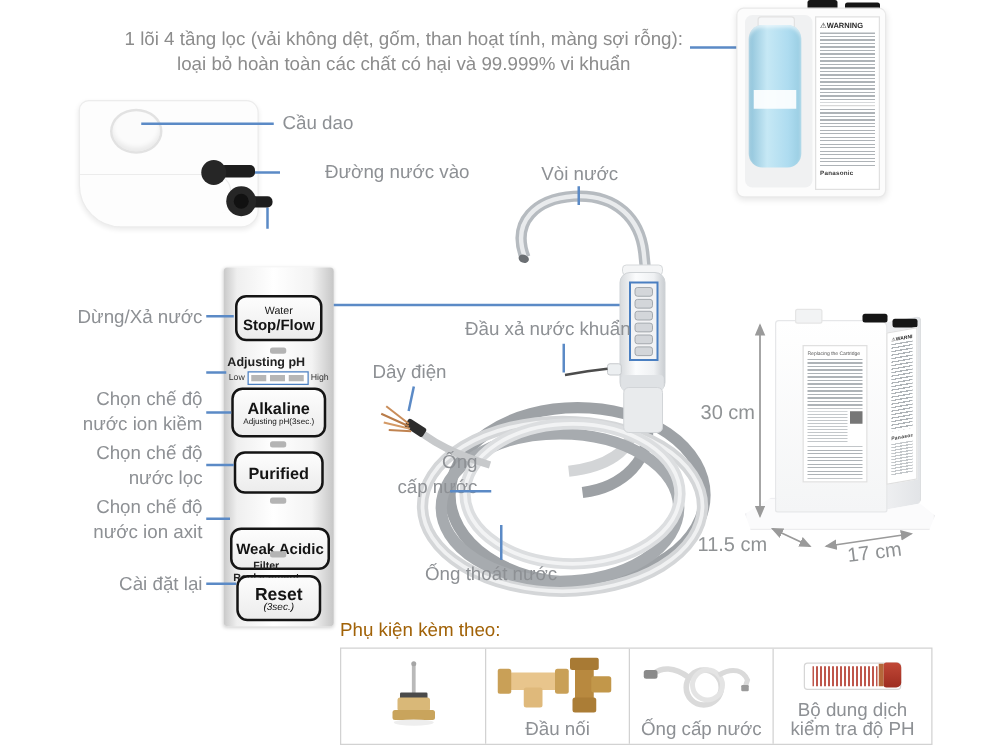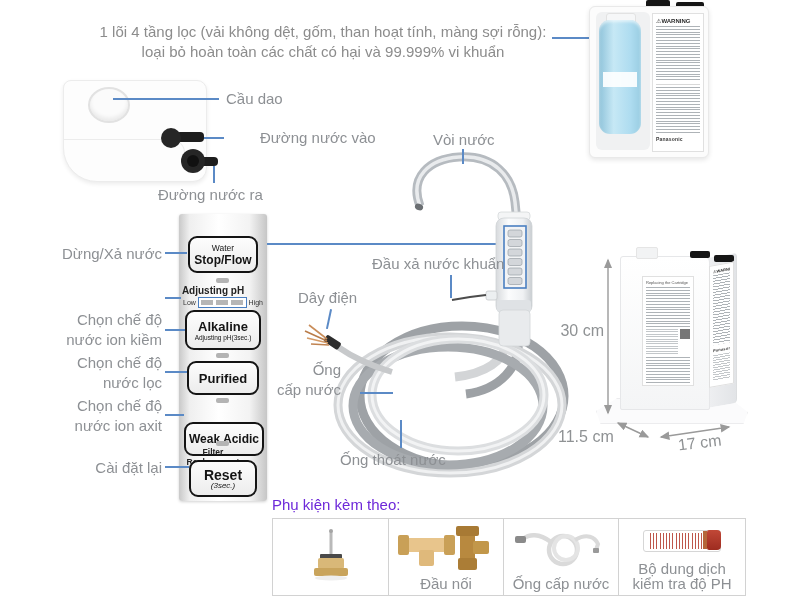--- a/index.html
+++ b/index.html
@@ -52,21 +52,21 @@
   .blk{position:absolute;background:#161616;border-radius:2px;}
   
   .dbase{position:absolute;left:596px;top:398px;width:150px;height:24px;background:#fbfbfc;border:1px solid #ececee;
          clip-path:polygon(14% 0,88% 0,100% 55%,97% 100%,3% 100%,0 50%);}
   .dfront{position:absolute;left:620px;top:256px;width:88px;height:152px;border:1px solid #e6e7e9;border-radius:3px 6px 2px 2px;
           background:linear-gradient(180deg,#ffffff,#f4f5f6);} 
   .dside{position:absolute;left:707px;top:258px;width:29px;height:150px;transform:skewY(-10deg);transform-origin:left top;
          background:linear-gradient(90deg,#eff0f2,#e2e4e7);border-right:1px solid #dcdee0;border-radius:0 4px 4px 0;}
   .dneck{position:absolute;left:636px;top:247px;width:20px;height:10px;background:#f2f3f4;border:1px solid #e5e5e5;border-radius:2px;}
   
-  .acc-header{position:absolute;left:272px;top:496px;color:#6d28d9;font-size:15px;}
+  .acc-header{position:absolute;left:272px;top:496px;color:#a16207;font-size:15px;}
   .acc-table{position:absolute;left:272px;top:518px;width:474px;height:78px;border:1px solid #d2d2d2;
              display:flex;box-sizing:border-box;background:#fff;}
   .acc-cell{border-right:1px solid #d2d2d2;box-sizing:border-box;display:flex;flex-direction:column;
             align-items:center;justify-content:flex-end;padding:3px 2px;}
   .acc-cell:last-child{border-right:none;}
   .acc-img{flex:1;display:flex;align-items:center;justify-content:center;width:100%;}
   .acc-lbl{color:#8d9094;font-size:15px;line-height:1.05;text-align:center;white-space:nowrap;}
   .bottle{position:relative;width:76px;height:20px;background:#fff;border:1px solid #d6d6d6;border-radius:3px;}
   .bottle .txt{position:absolute;left:6px;top:2px;width:52px;height:16px;
                background-image:repeating-linear-gradient(90deg,#b3392c 0 1px,transparent 1px 3.2px);opacity:.85;}
@@ -87,21 +87,20 @@
 
   <div class="breaker">
     <div class="dial"></div>
     <div class="seam"></div>
   </div>
   <div class="line" style="left:113px;top:98px;width:106px;"></div>
   <div class="lbl" style="left:226px;top:89px;">Cầu dao</div>
   <div class="line" style="left:196px;top:137px;width:28px;"></div>
   <div class="lbl" style="left:230px;top:128px;margin-left:30px;">Đường nước vào</div>
   <div class="vline" style="left:213px;top:166px;height:17px;"></div>
-  <div class="lbl" style="left:158px;top:185px;">Đường nước ra</div>
 
   <div class="panel">
     <div class="pbtn" style="left:9px;top:22px;width:66px;height:33px;">
       <div style="font-size:8.5px;">Water</div>
       <div style="font-size:12px;font-weight:bold;">Stop/Flow</div>
     </div>
     <div class="led" style="top:64px;"></div>
     <div class="ptext" style="top:71px;font-size:10px;">Adjusting pH</div>
     <div class="phbar">
       <span class="cap">Low</span>
@@ -275,21 +274,21 @@
 
   <div class="lbl" style="left:433px;top:130px;">Vòi nước</div>
   <div class="vline" style="left:462px;top:149px;height:15px;"></div>
 
   <div class="lbl" style="left:372px;top:254px;">Đầu xả nước khuẩn</div>
   <div class="vline" style="left:450px;top:275px;height:23px;"></div>
 
   <div class="lbl" style="left:298px;top:288px;">Dây điện</div>
   <div class="vline" style="left:328px;top:309px;height:20px;transform:rotate(12deg);"></div>
 
-  <div class="lbl r" style="left:246px;top:360px;width:95px;">
+  <div class="lbl r" style="left:260px;top:360px;width:95px;padding-left:27px;">
     <div>Ống</div>
     <div>cấp nước</div>
   </div>
   <div class="line" style="left:360px;top:392px;width:33px;"></div>
 
   <div class="lbl" style="left:340px;top:450px;">Ống thoát nước</div>
   <div class="vline" style="left:400px;top:420px;height:28px;"></div>
 
   <div class="acc-header">Phụ kiện kèm theo:</div>
   <div class="acc-table">

